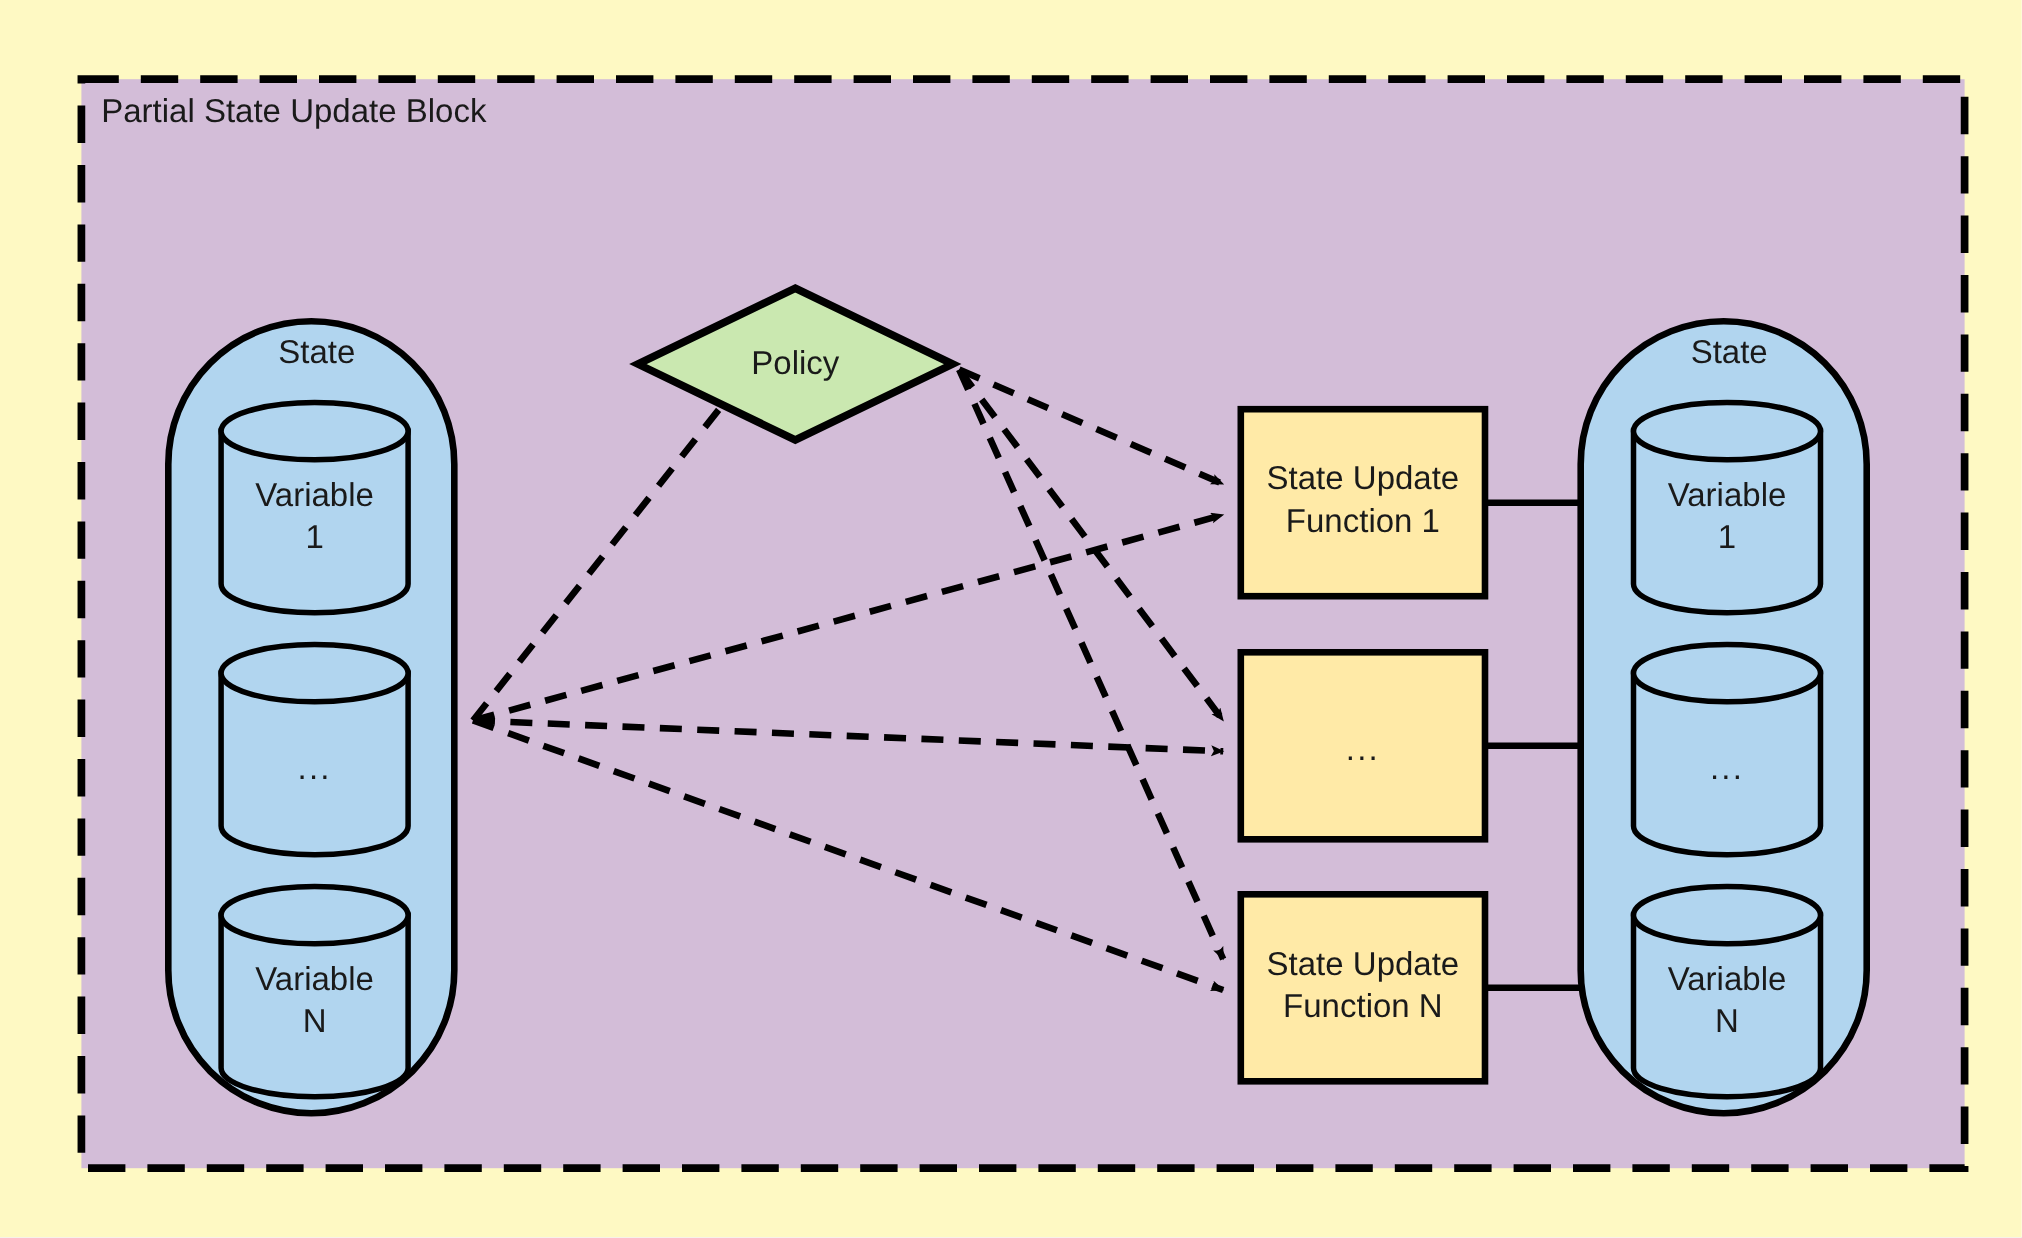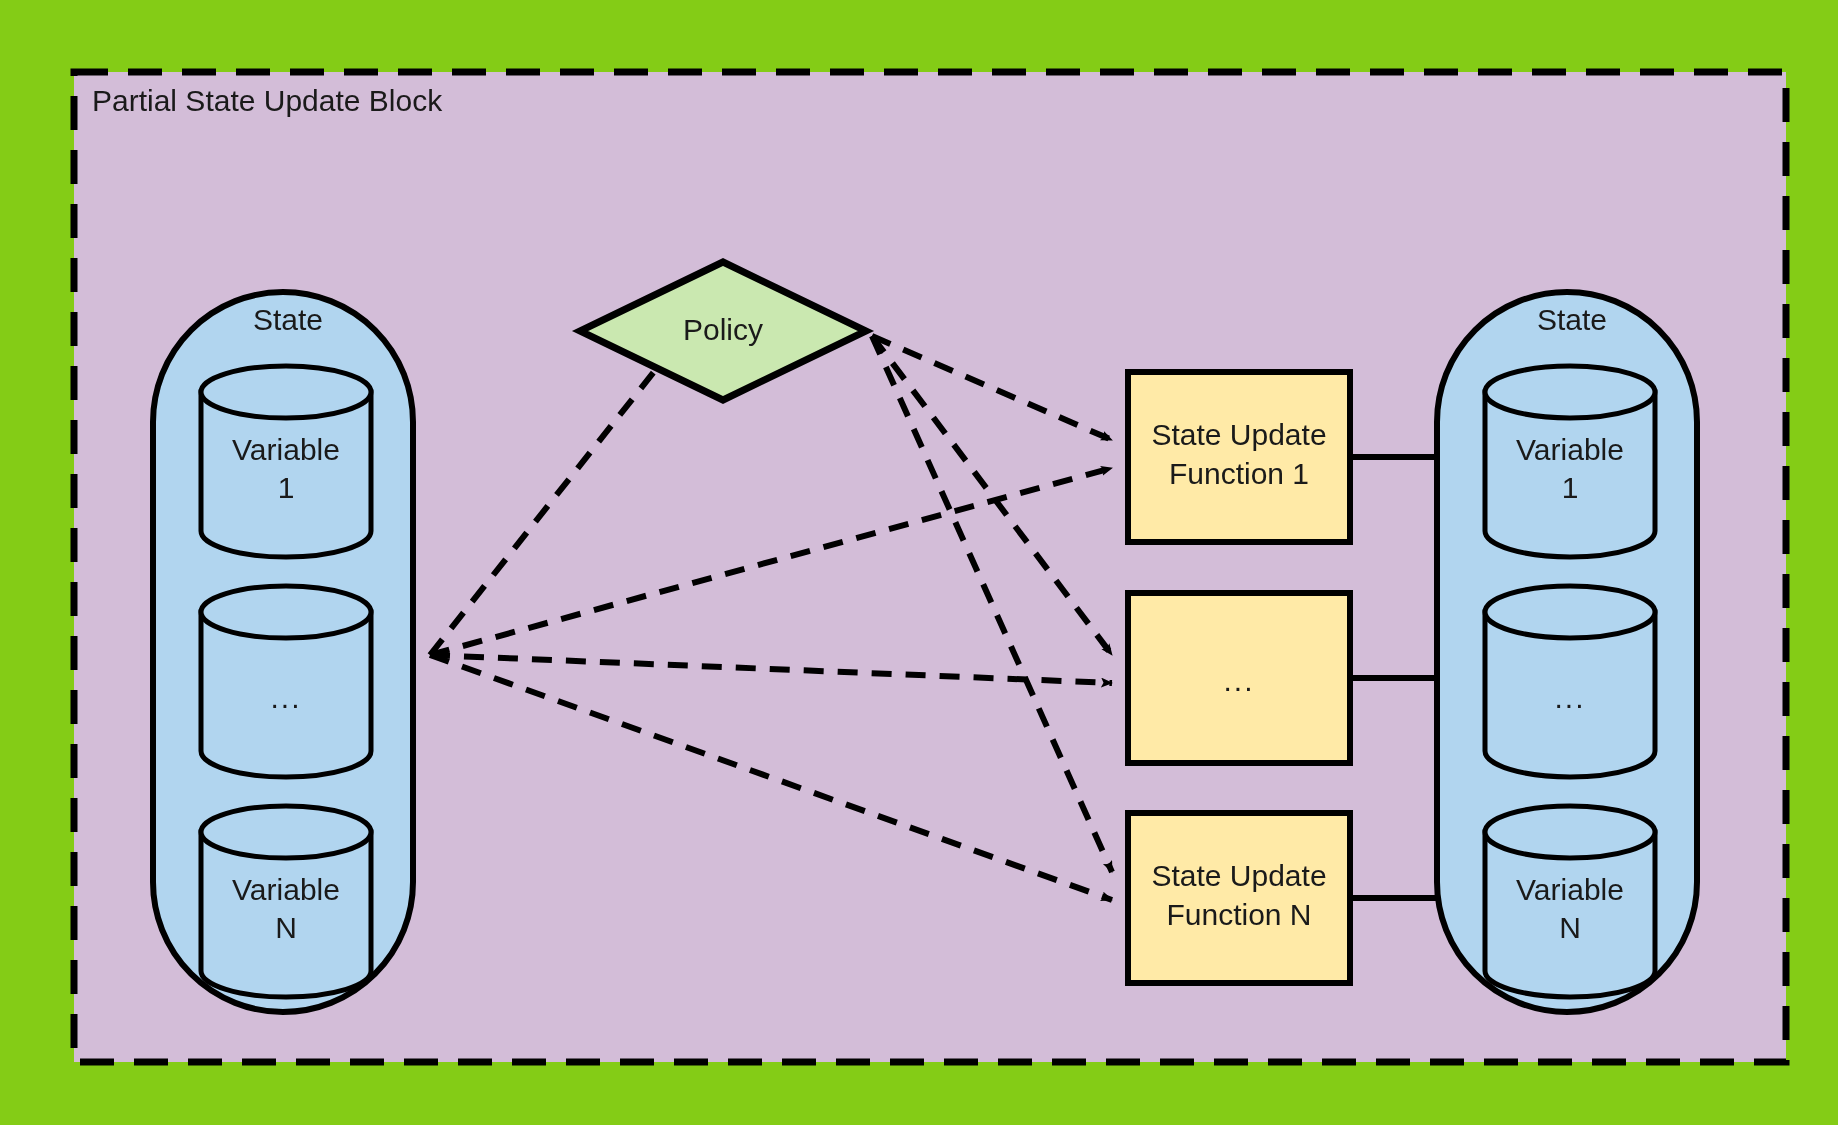--- a/index.html
+++ b/index.html
@@ -10,21 +10,21 @@
   body {
     width: 1838px;
     height: 1125px;
     font-family: "Liberation Sans", sans-serif;
     overflow: hidden;
   }
   #canvas {
     position: relative;
     width: 1838px;
     height: 1125px;
-    background: #84cc16;
+    background: #fef9c3;
   }
   #diagram-svg {
     position: absolute;
     left: 0;
     top: 0;
     width: 1838px;
     height: 1125px;
   }
   .node-text {
     font-family: "Liberation Sans", sans-serif;

